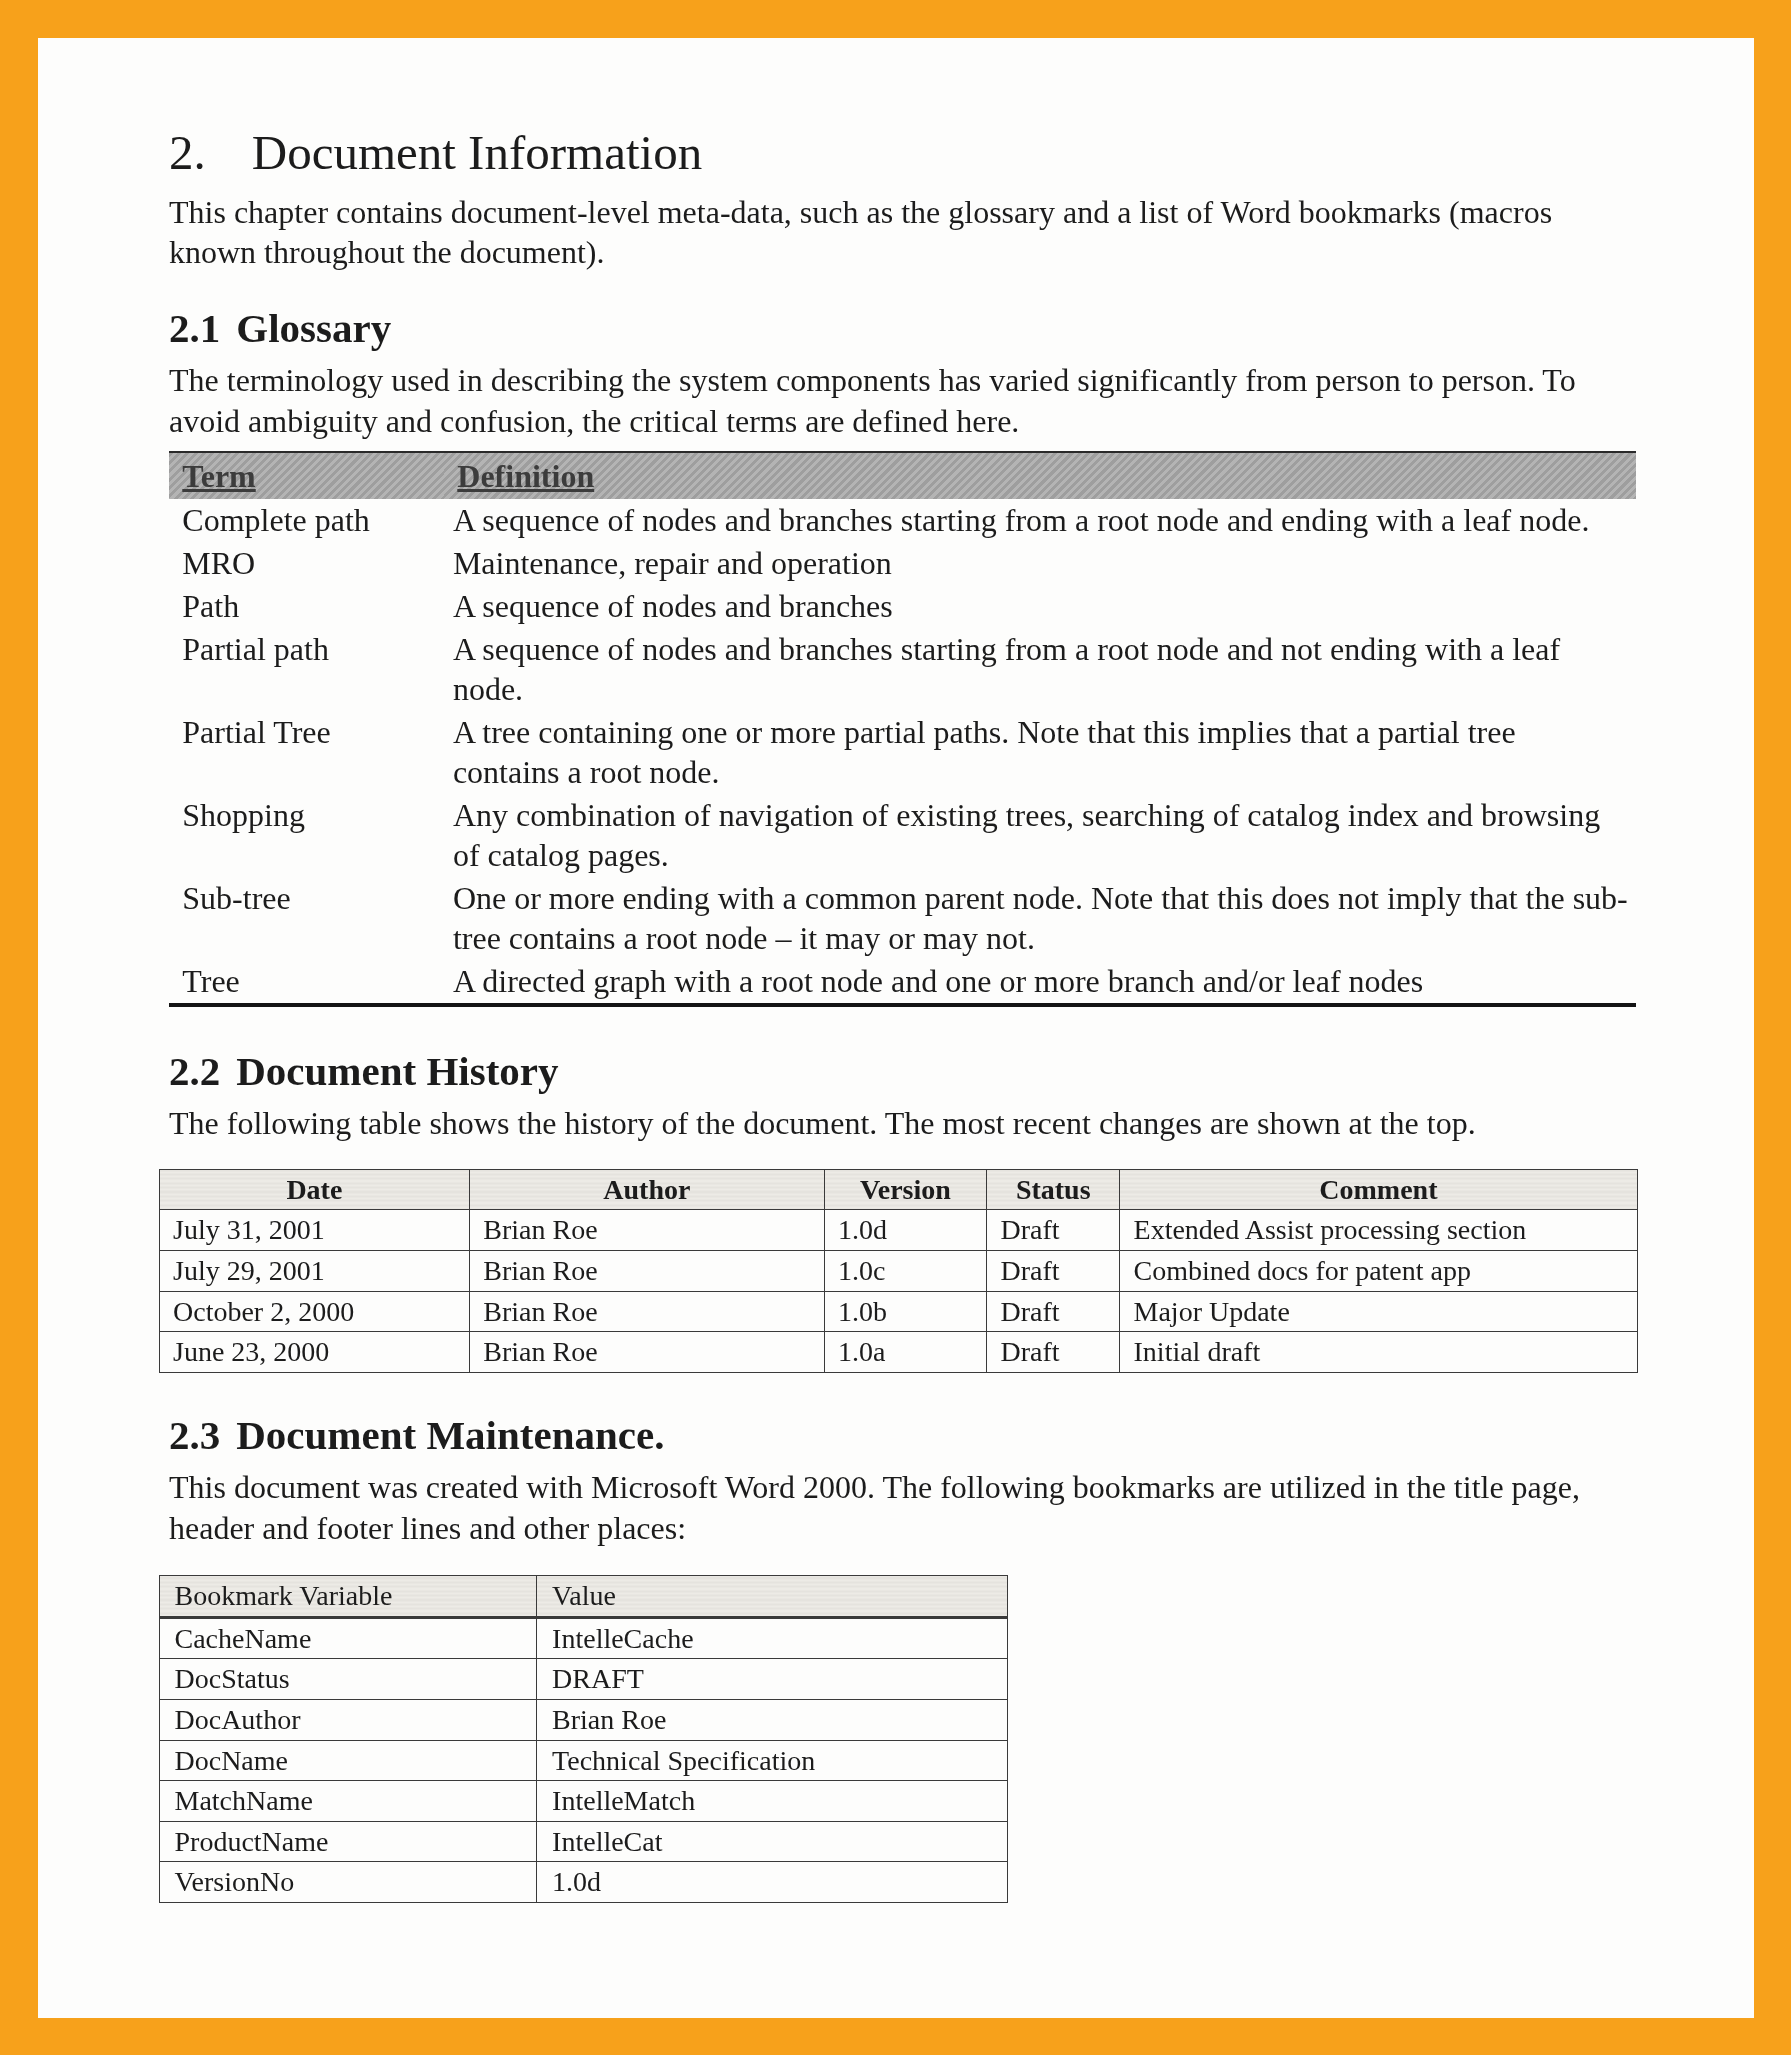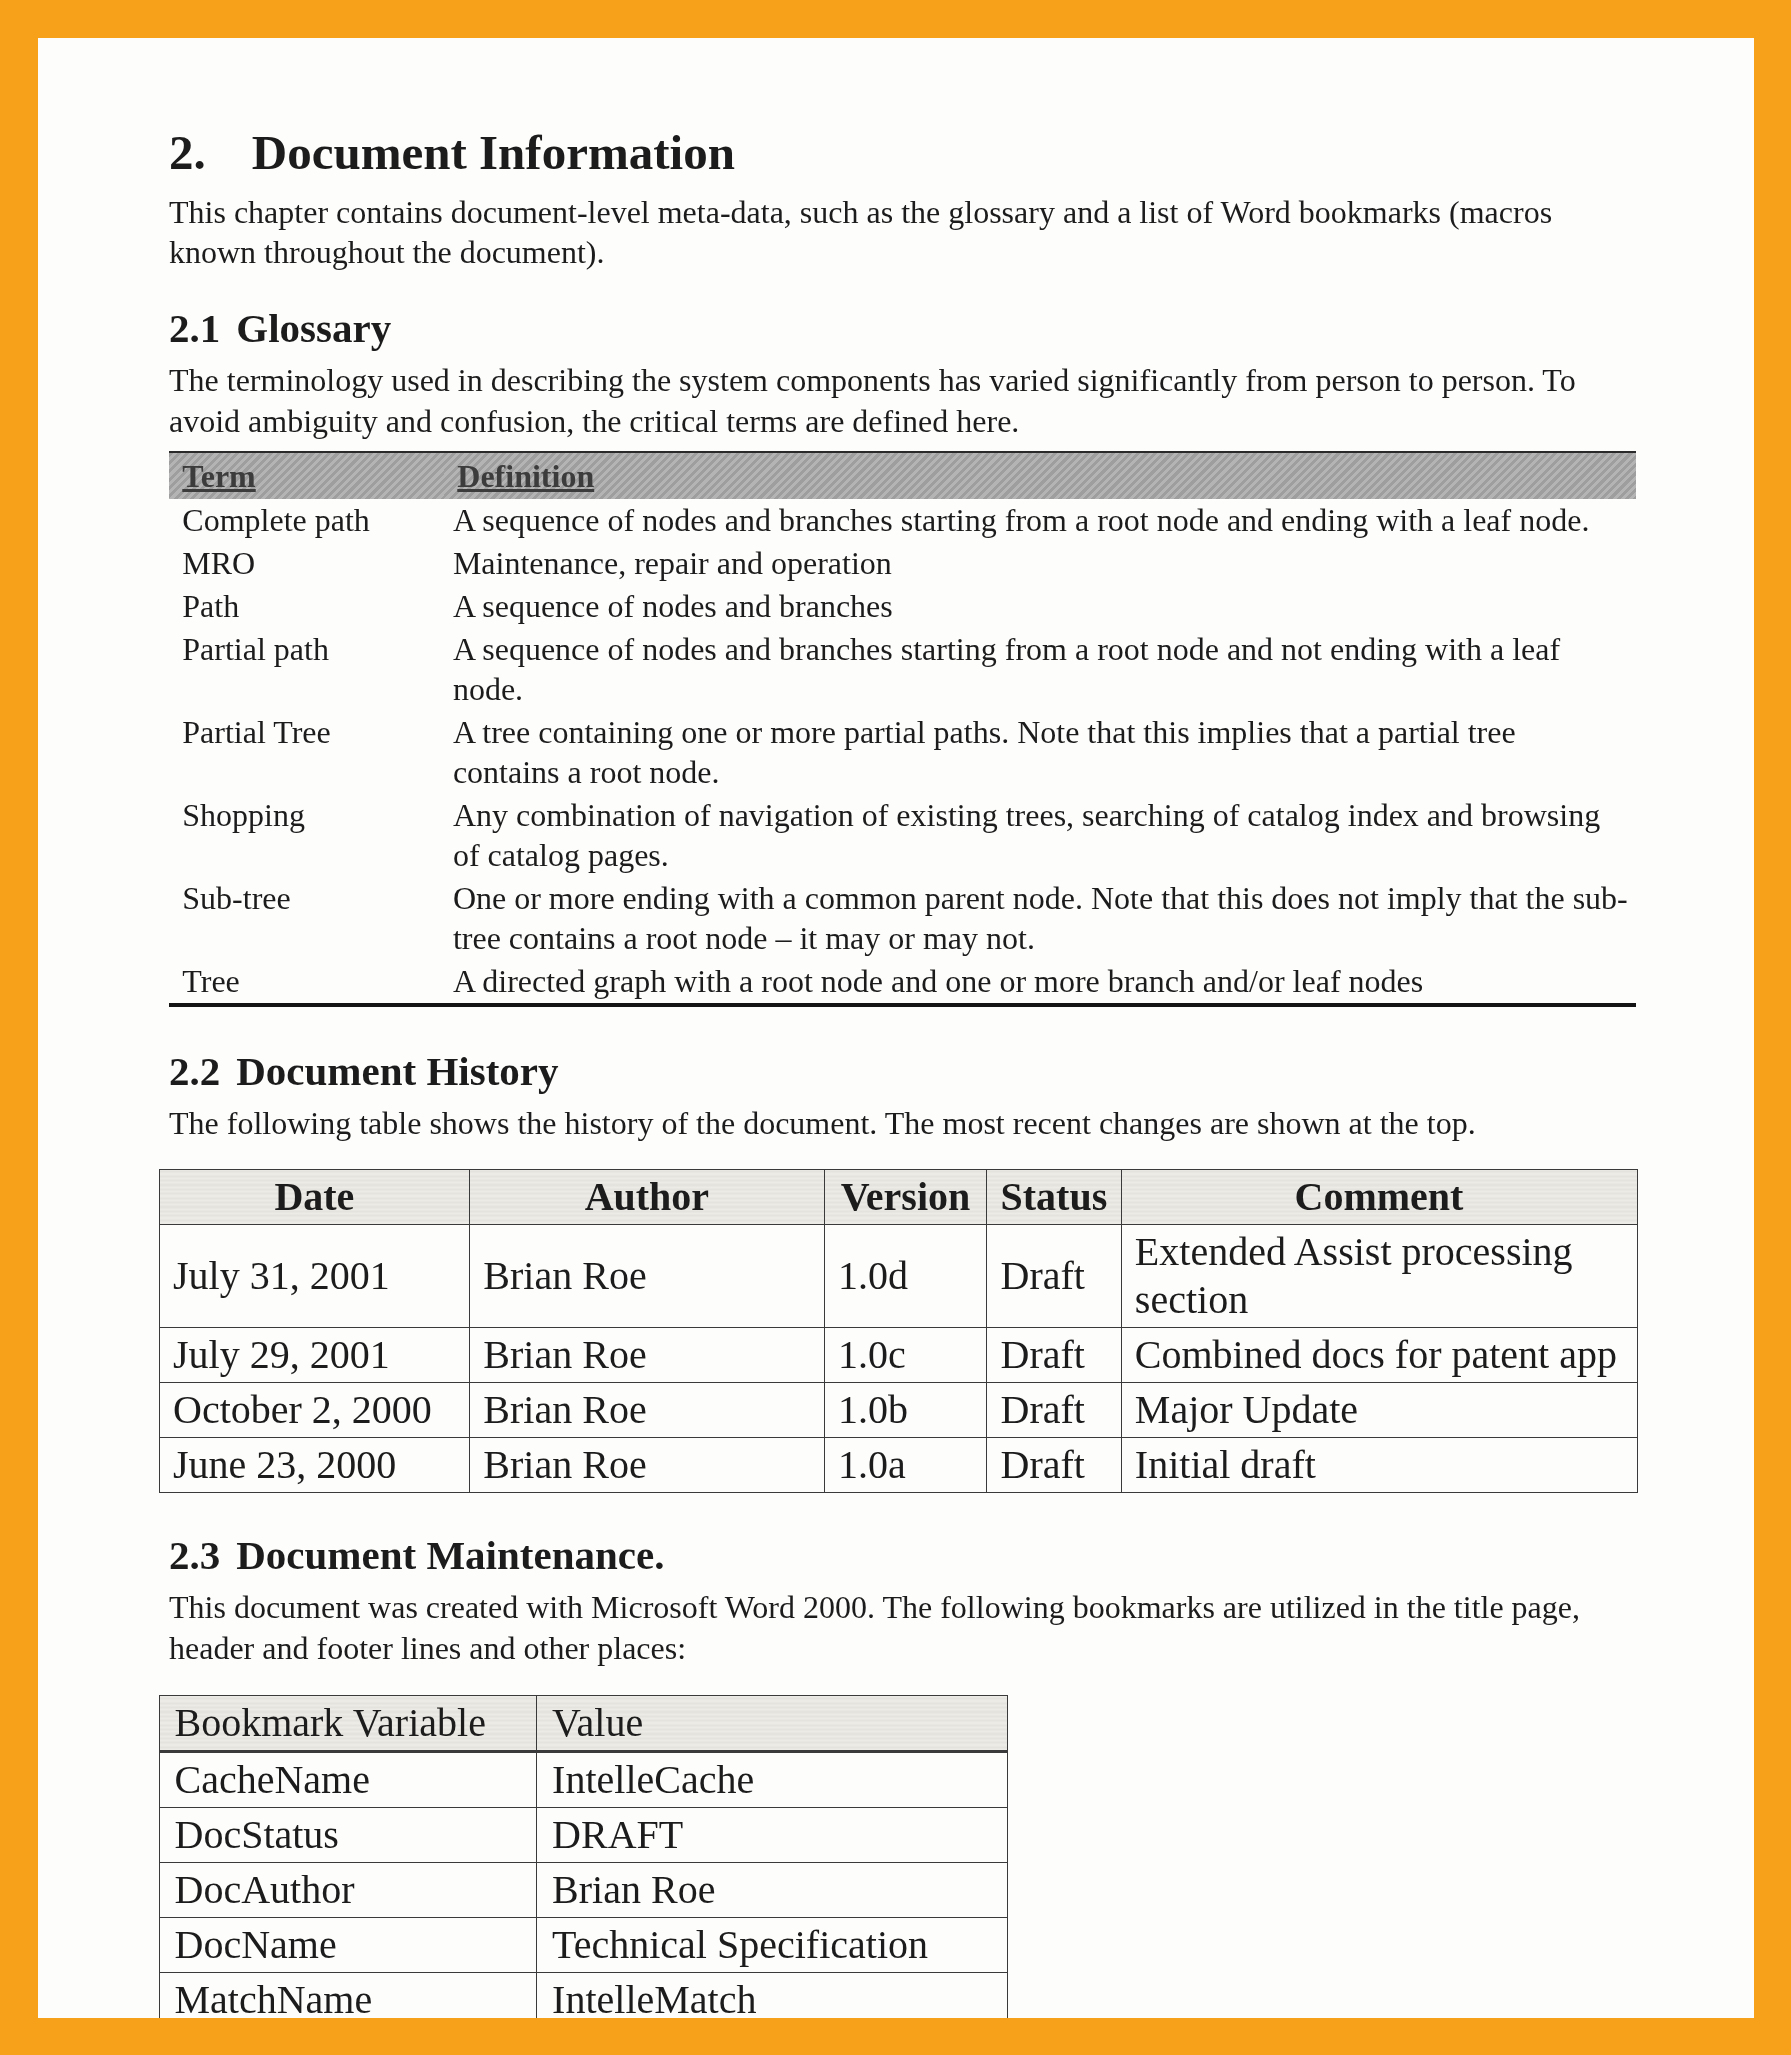--- a/index.html
+++ b/index.html
@@ -19,21 +19,21 @@
     width: 100%;
     height: 100%;
     background: #fdfdfc;
     box-sizing: border-box;
     padding: 87px 118px 0 131px;
     overflow: hidden;
   }
   
   .h1 {
     font-size: 49px;
-    font-weight: bold;
+    font-weight: normal;
     line-height: 1.15;
     margin: 0 0 10.3px 0;
   }
   .h1 .sec-num { margin-right: 46px; }
   .h2 {
     font-size: 41px;
     font-weight: bold;
     line-height: 1.2;
     margin: 0 0 7.4px 0;
   }
@@ -66,21 +66,21 @@
   }
   .glossary .gterm {
     padding: 1.5px 7.4px 1.5px 13.3px;
   }
   .glossary .gdef {
     padding: 1.5px 7.4px 1.5px 8.9px;
   }
   
   table {
     border-collapse: collapse;
-    font-size: 40px;
+    font-size: 28px;
   }
   .history-table {
     width: calc(100% + 11.8px);
     margin-left: -10.3px;
     margin-bottom: 38px;
   }
   .history-table th, .history-table td {
     border: 1.5px solid #3a3a3a;
     padding: 3px 13.3px;
     text-align: left;

